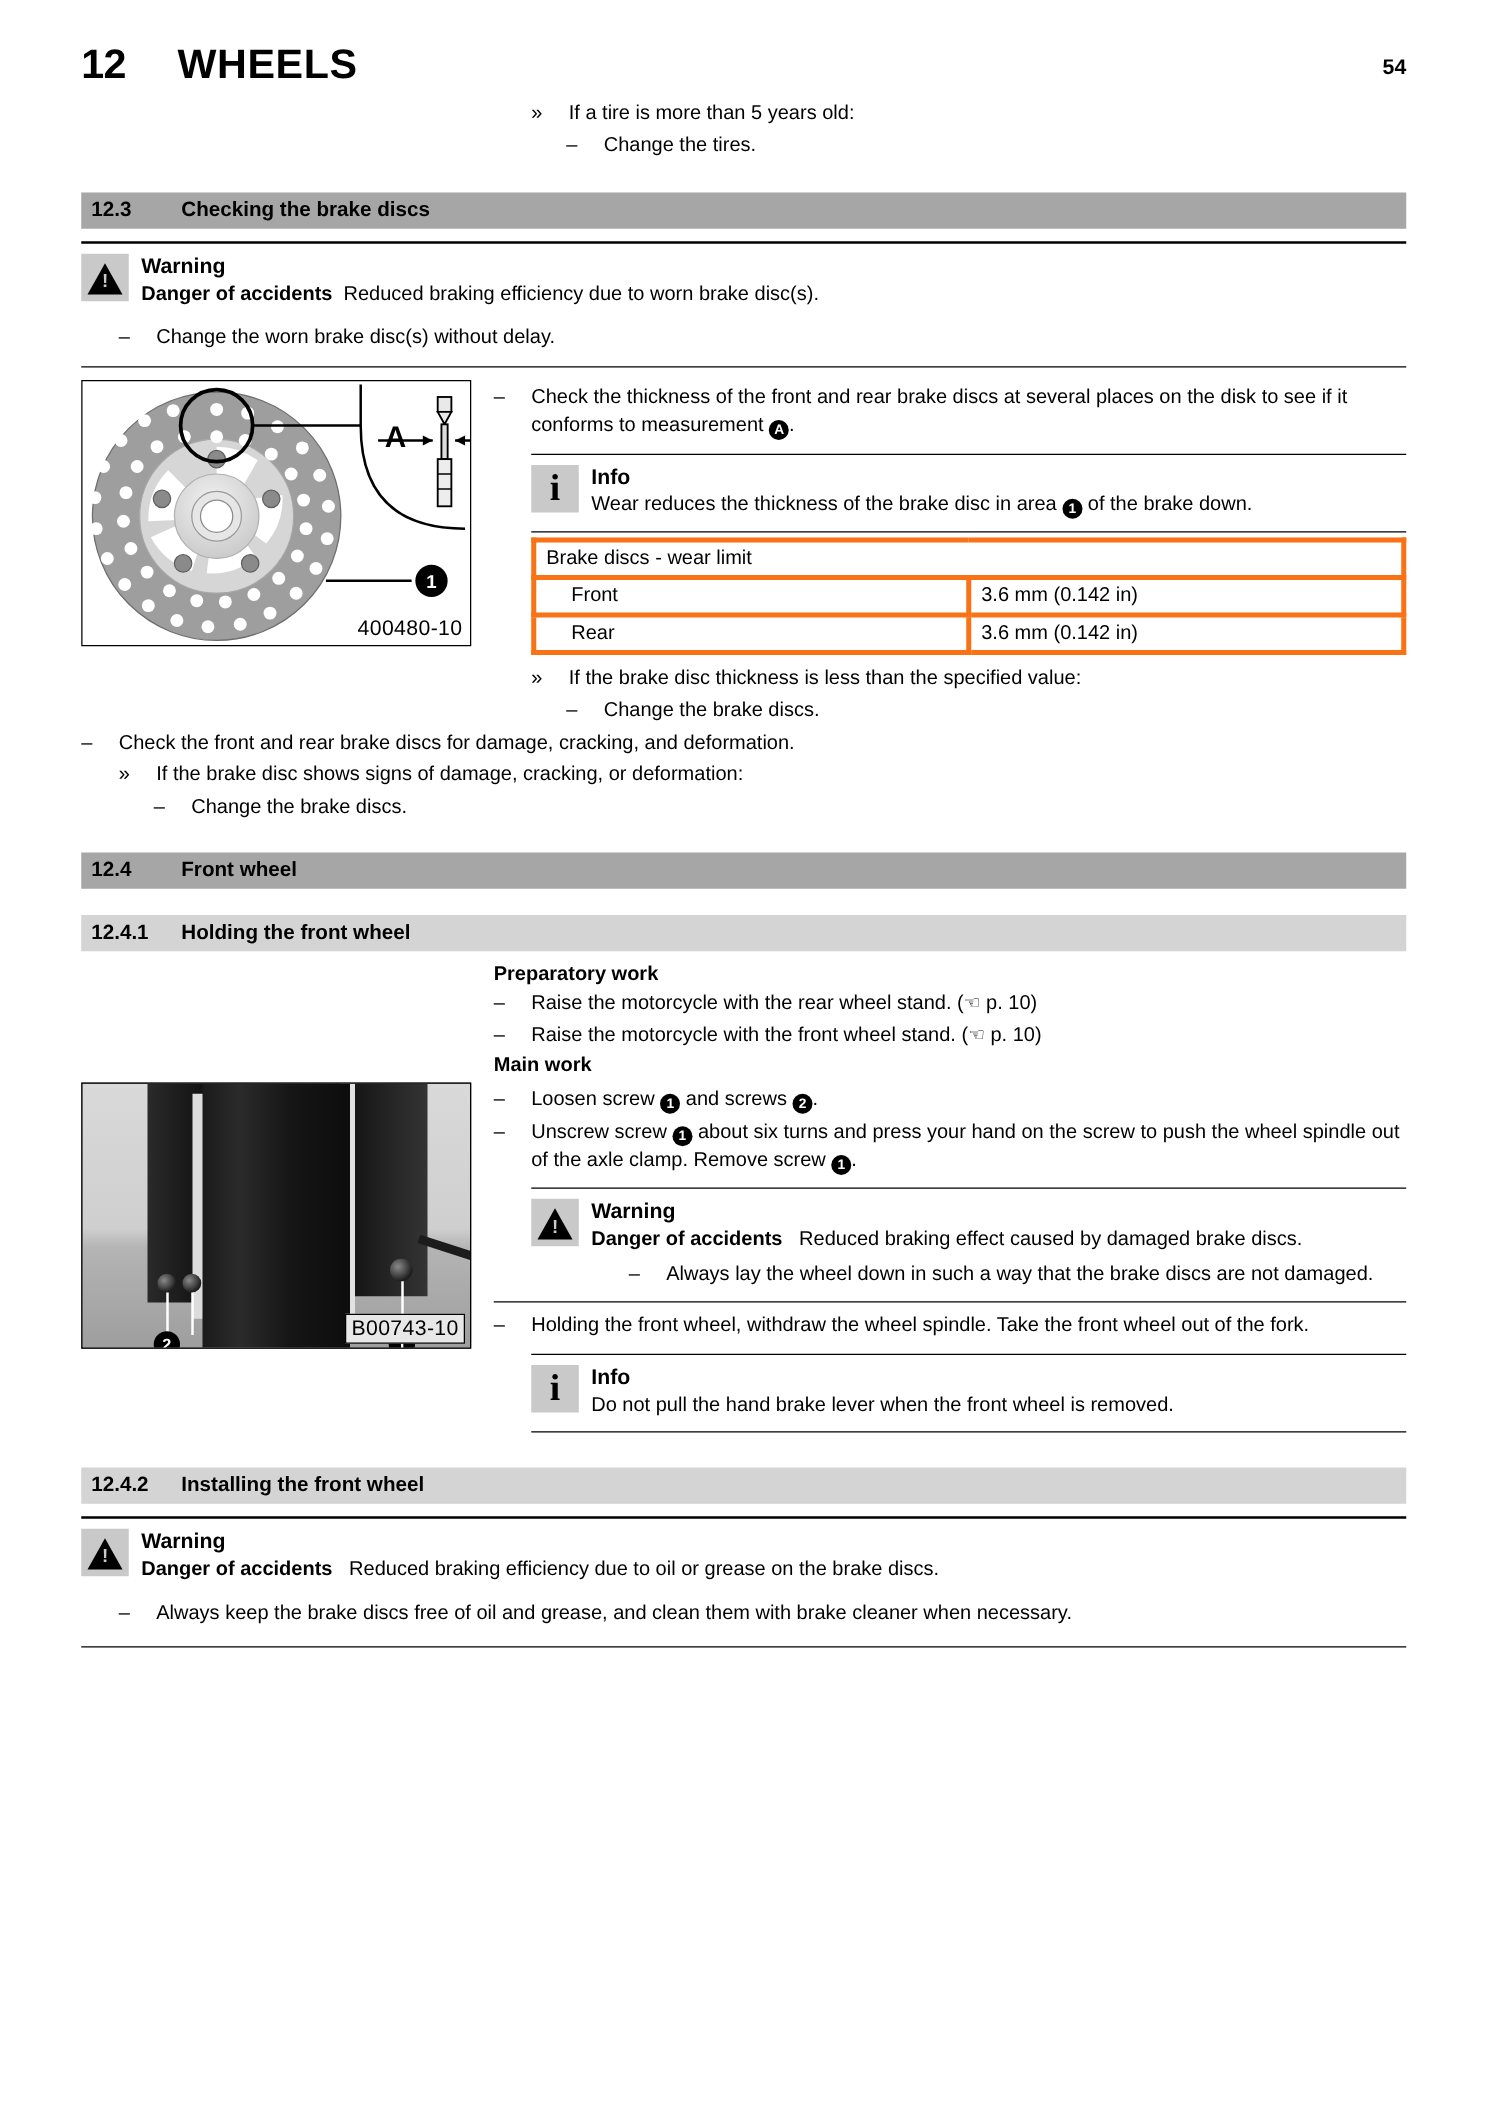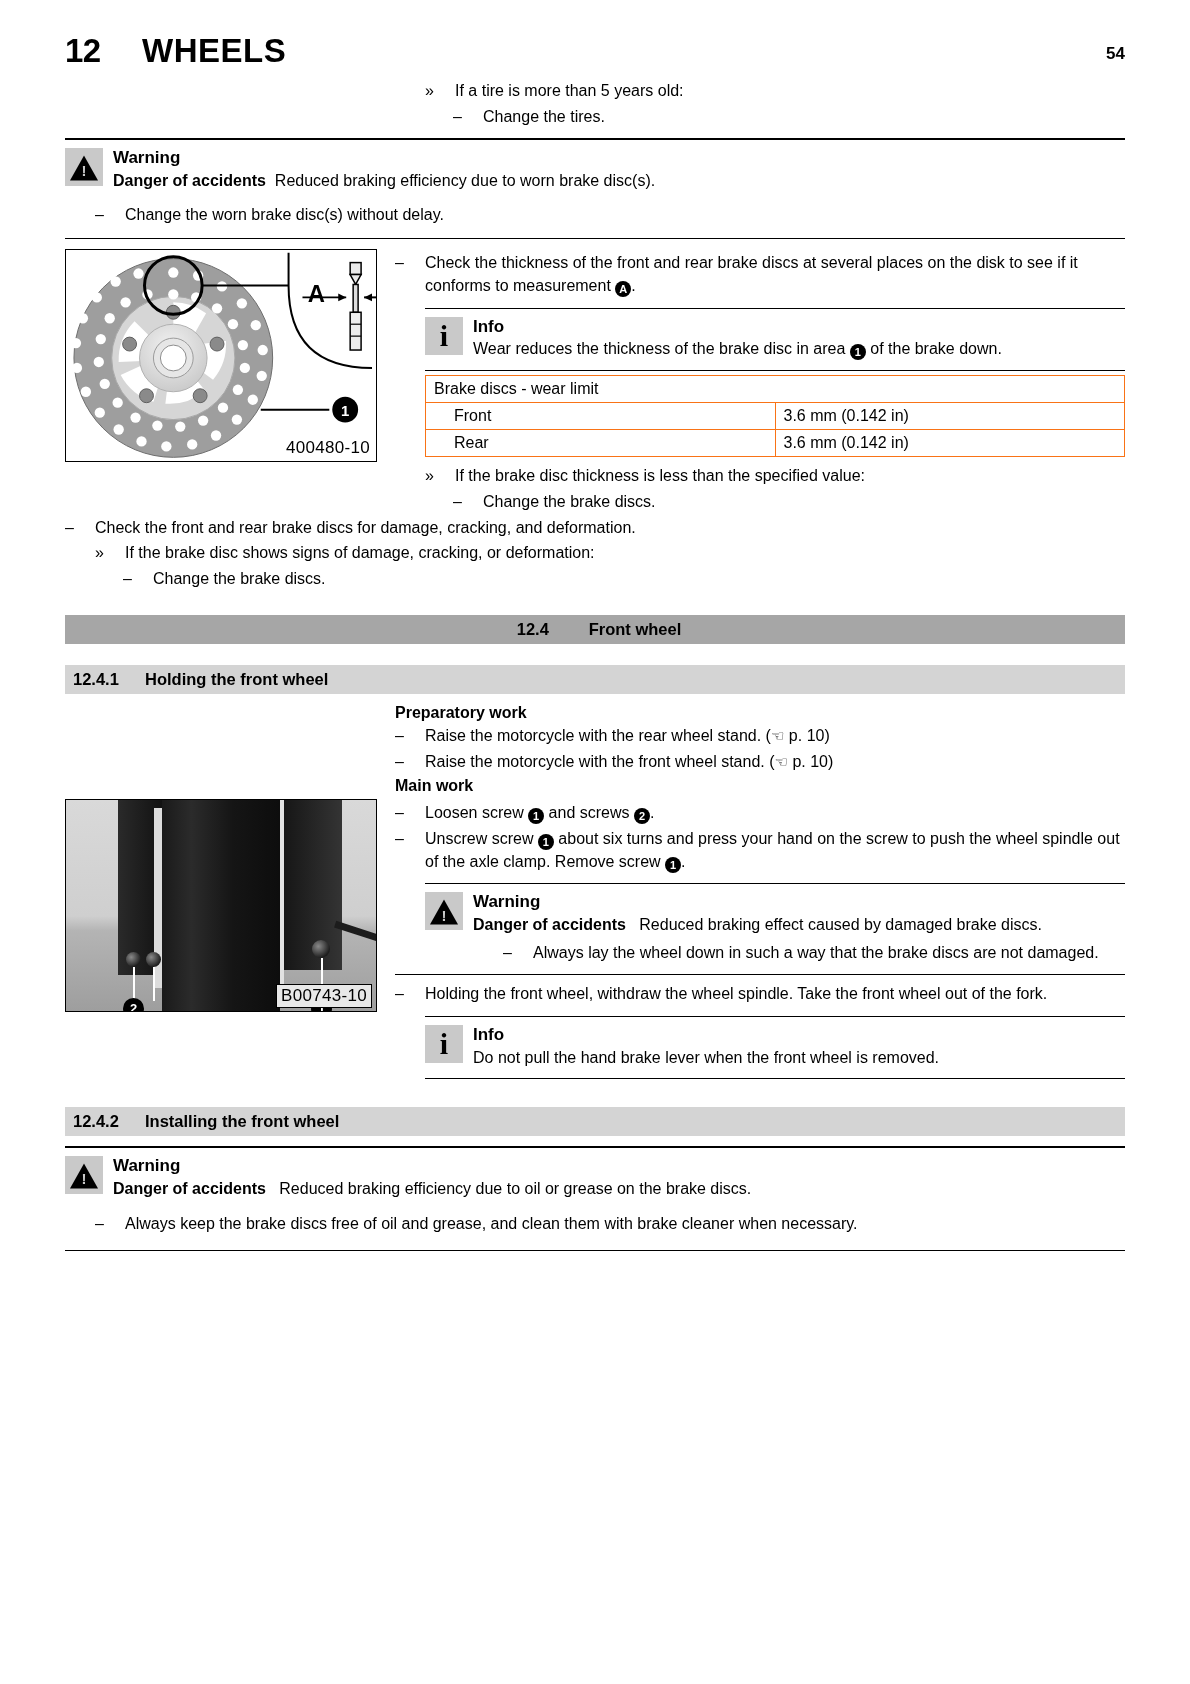--- a/index.html
+++ b/index.html
@@ -187,21 +187,21 @@
   .hand { font-size: 15px; }
 
   
   .spec-table {
     width: 100%;
     border-collapse: collapse;
     font-size: 16px;
     margin-top: 4px;
   }
   .spec-table td {
-    border: 1px solid #f97316;
+    border: 4px solid #f97316;
     padding: 4px 8px;
     height: 27px;
   }
   .spec-title td {
     font-size: 16px;
   }
   .spec-key { padding-left: 28px !important; width: 50%; }
 
   
   .figure {
@@ -305,20 +305,24 @@
       <div class="li lvl-guill indent-1">
         <span class="li-mark">»</span>
         <span class="li-text">If a tire is more than 5 years old:</span>
       </div>
       <div class="li lvl-dash indent-2">
         <span class="li-mark">–</span>
         <span class="li-text">Change the tires.</span>
       </div>
     </div>
 
+    <div class="sec-bar level1" style="margin-top:26px;">
+      <span class="sec-num">12.3</span>
+      <span class="sec-name">Checking the brake discs</span>
+    </div>
 
     <div class="rule-thick" style="margin-top:10px;"></div>
 
     <div class="notice">
       <div class="notice-icon">
         <span class="tri"></span>
           <span class="tri-bang">!</span>
       </div>
       <div class="notice-body">
         <div class="notice-head">Warning</div>
@@ -500,21 +504,21 @@
       <div class="li lvl-guill indent-1">
         <span class="li-mark">»</span>
         <span class="li-text">If the brake disc shows signs of damage, cracking, or deformation:</span>
       </div>
       <div class="li lvl-dash indent-2">
         <span class="li-mark">–</span>
         <span class="li-text">Change the brake discs.</span>
       </div>
     </div>
 
-    <div class="sec-bar level1" style="margin-top:24px;justify-content:center;">
+    <div class="sec-bar level1" style="margin-top:24px;">
       <span class="sec-num">12.4</span>
       <span class="sec-name">Front wheel</span>
     </div>
 
     <div class="sec-bar level2" style="margin-top:21px;">
       <span class="sec-num">12.4.1</span>
       <span class="sec-name">Holding the front wheel</span>
     </div>
 
     <div style="margin-left:330px; margin-top:10px;">

